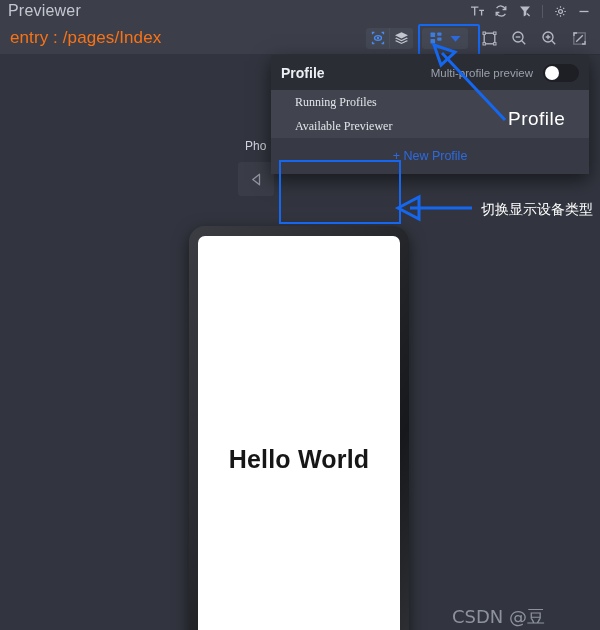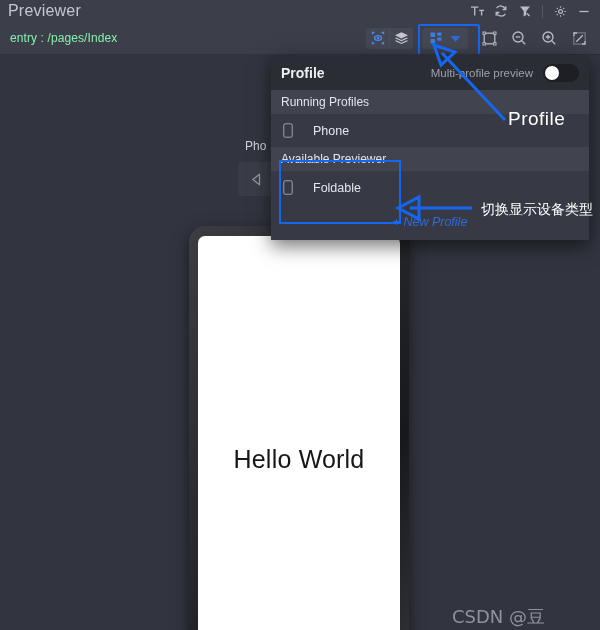--- a/index.html
+++ b/index.html
@@ -58,22 +58,22 @@
     position: absolute;
     left: 0; top: 22px;
     width: 600px; height: 32px;
     background: #3c3f4a;
     border-bottom: 1px solid #2e3038;
     display: flex;
     align-items: center;
   }
   .toolbar .entry {
     margin-left: 10px;
-    font-size: 12px;
-    color: #86efac;
+    font-size: 17px;
+    color: #f97316;
     letter-spacing: .1px;
   }
   .toolbar .spacer { flex: 1; }
   .tool-group {
     display: flex;
     align-items: center;
     background: #444854;
     border-radius: 3px;
     height: 21px;
     overflow: hidden;
@@ -151,21 +151,21 @@
     background: #ffffff;
     border-radius: 7px;
     overflow: hidden;
   }
   .hello {
     position: absolute;
     left: 0; right: 0;
     top: 209px;
     text-align: center;
     font-size: 25px;
-    font-weight: normal;
+    font-weight: bold;
     color: #161616;
     letter-spacing: .2px;
   }
 
   
   .panel {
     position: absolute;
     left: 271px; top: 55px;
     width: 318px;
     background: #373a44;
@@ -202,23 +202,24 @@
     left: 2px; top: 2px;
     width: 14px; height: 14px;
     border-radius: 50%;
     background: #ffffff;
   }
   .sec-head {
     height: 24px;
     background: #41444e;
     display: flex;
     align-items: center;
-    padding-left: 10px;
+    padding-left: 24px;
     font-size: 12px;
     color: #e2e5ea;
+    font-family: Liberation Serif, serif;
   }
   .prof-item {
     height: 33px;
     background: #373a44;
     display: flex;
     align-items: center;
     padding-left: 12px;
     font-size: 12.5px;
     color: #e4e7ec;
   }
@@ -228,21 +229,20 @@
     align-items: center;
     color: #9aa0ab;
   }
   .prof-item .p-lbl { margin-left: 8px; }
   .panel-foot {
     height: 36px;
     display: flex;
     align-items: center;
     justify-content: center;
     background: #373a44;
-    font-style: italic;
   }
   .panel-foot .newp {
     font-size: 12.5px;
     color: #2d6ae0;
   }
 
   
   .anno-svg {
     position: absolute;
     left: 0; top: 0;
@@ -441,38 +441,22 @@
   <div class="panel">
     <div class="panel-header">
       <div class="ph-title">Profile</div>
       <div class="ph-sub">Multi-profile preview</div>
       <div class="toggle">
         <div class="knob"></div>
       </div>
     </div>
 
     <div class="sec-head">Running Profiles</div>
-    <div class="prof-item">
-      <div class="p-ico">
-        <svg width="10" height="15" viewBox="0 0 10 15">
-            <rect x=".8" y=".8" width="8.4" height="13.4" rx="1.3" fill="none" stroke="#9aa0ab" stroke-width="1"></rect>
-          </svg>
-      </div>
-      <div class="p-lbl">Phone</div>
-    </div>
 
     <div class="sec-head">Available Previewer</div>
-    <div class="prof-item">
-      <div class="p-ico">
-        <svg width="10" height="15" viewBox="0 0 10 15">
-            <rect x=".8" y=".8" width="8.4" height="13.4" rx="1.3" fill="none" stroke="#9aa0ab" stroke-width="1"></rect>
-          </svg>
-      </div>
-      <div class="p-lbl">Foldable</div>
-    </div>
 
     <div class="panel-foot">
       <div class="newp">+ New Profile</div>
     </div>
   </div>
 
   <div class="hl-avail"></div>
 
   <svg class="anno-svg" viewBox="0 0 600 630">
 

